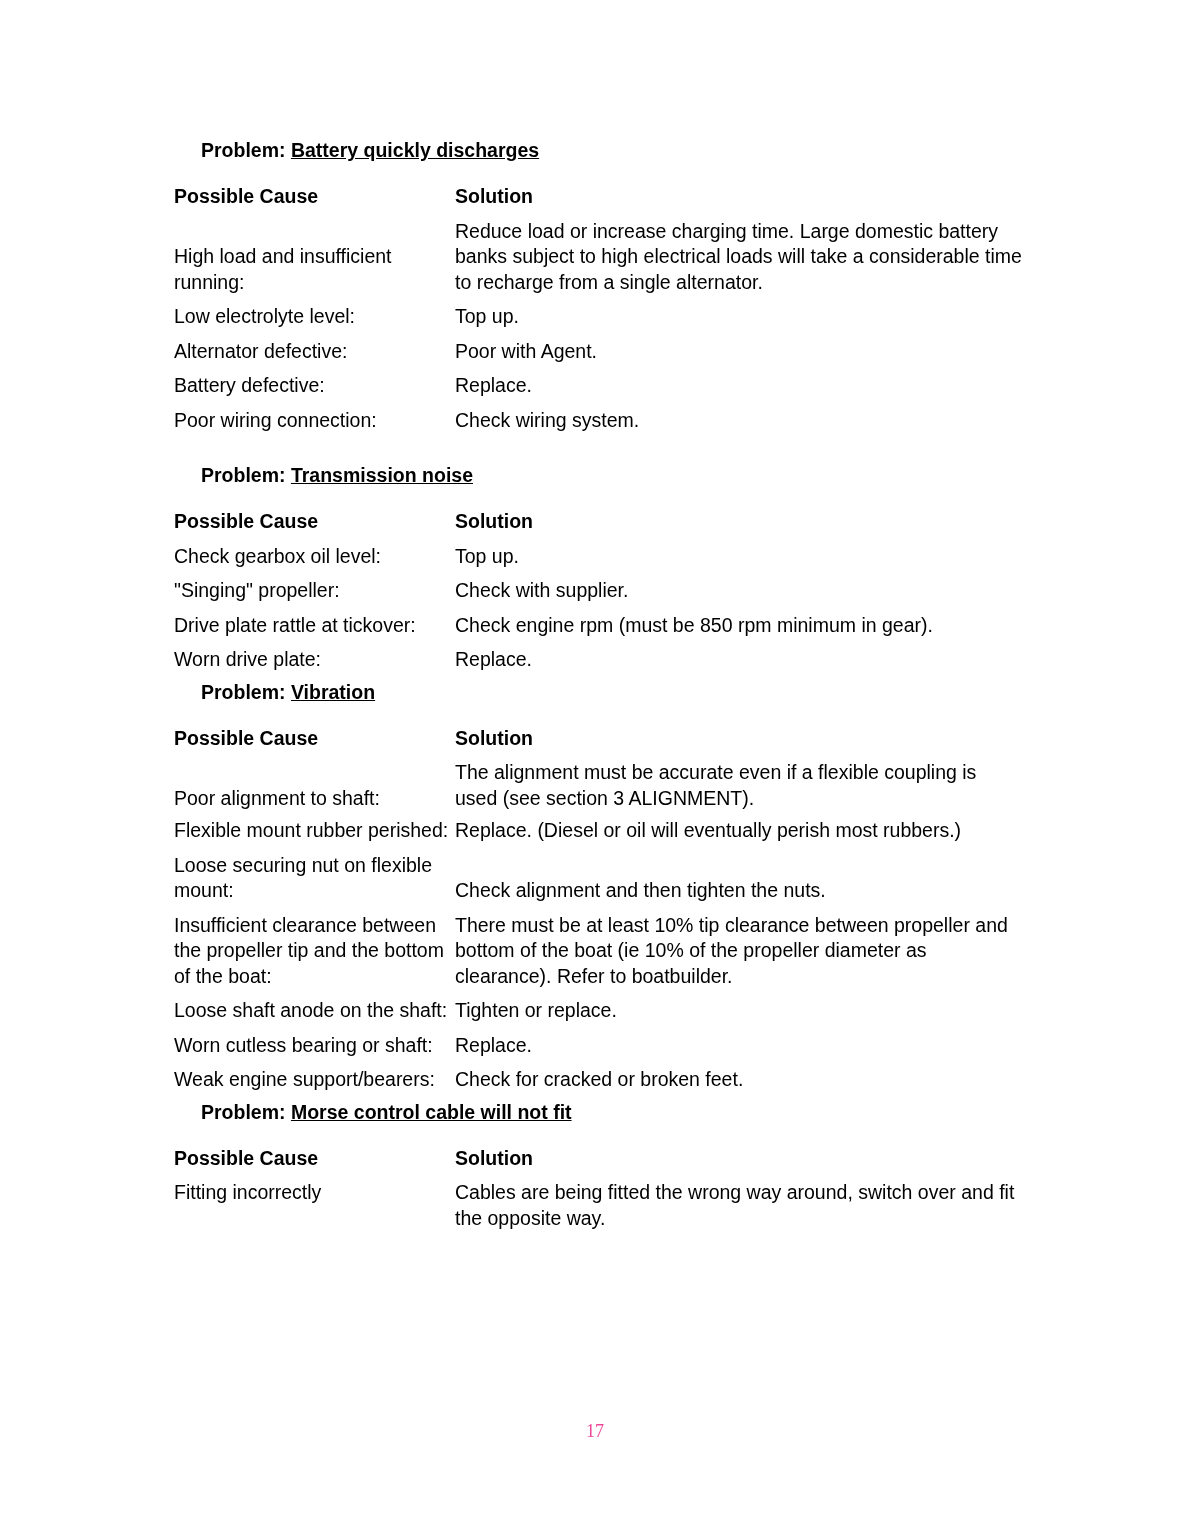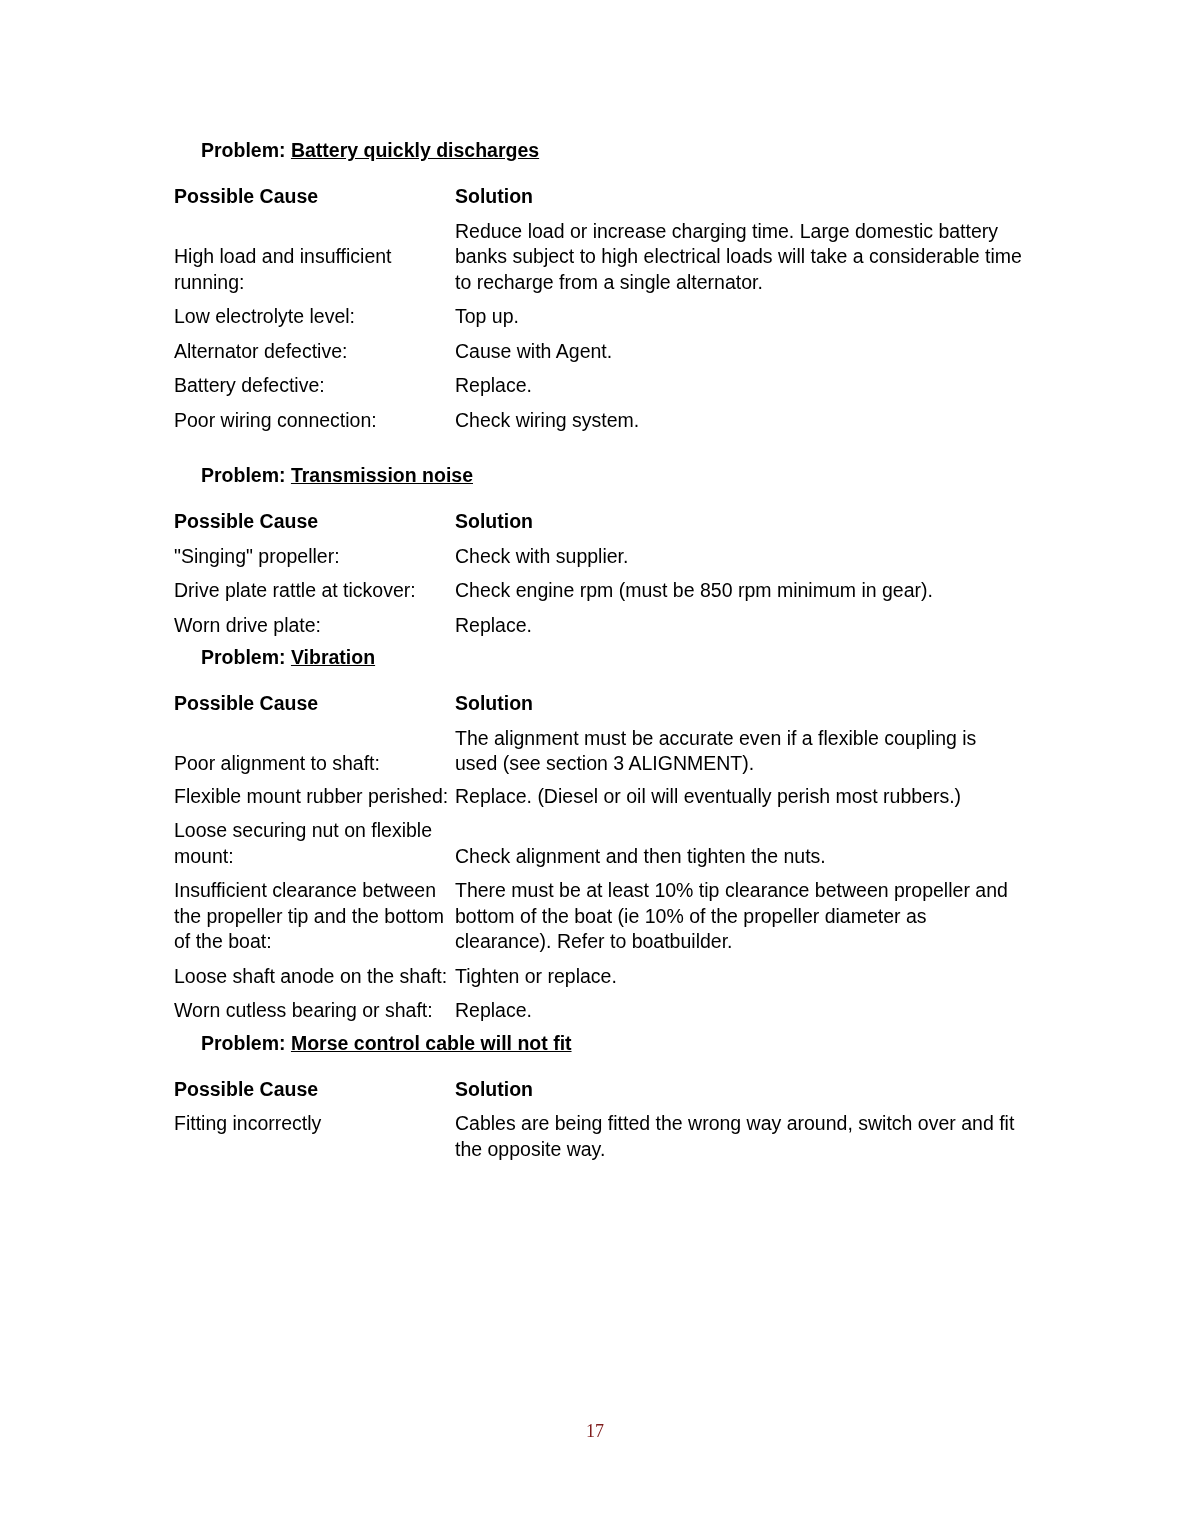--- a/index.html
+++ b/index.html
@@ -86,21 +86,21 @@
   
   .page-number {
     position: absolute;
     left: 0;
     top: 1420px;
     width: 1190px;
     text-align: center;
     font-family: "Liberation Serif", serif;
     font-size: 18px;
     line-height: 22px;
-    color: #7f1d1d;
+    color: #ec4899;
   }
 </style>
 </head>
 <body>
 
 <div class="page">
   <div class="content">
 
     <div class="problem-heading">
       <span class="p-label">Problem:</span>
@@ -136,21 +136,21 @@
             </td>
           <td class="solution">
               <div>Top up.</div>
             </td>
         </tr>
         <tr class="row">
           <td class="cause">
               <div>Alternator defective:</div>
             </td>
           <td class="solution">
-              <div>Cause with Agent.</div>
+              <div>Poor with Agent.</div>
             </td>
         </tr>
         <tr class="row">
           <td class="cause">
               <div>Battery defective:</div>
             </td>
           <td class="solution">
               <div>Replace.</div>
             </td>
         </tr>
@@ -182,20 +182,28 @@
         <tr class="head">
           <td class="cause">
               <div>Possible Cause</div>
             </td>
           <td class="solution">
               <div>Solution</div>
             </td>
         </tr>
         <tr class="row">
           <td class="cause">
+              <div>Check gearbox oil level:</div>
+            </td>
+          <td class="solution">
+              <div>Top up.</div>
+            </td>
+        </tr>
+        <tr class="row">
+          <td class="cause">
               <div>"Singing" propeller:</div>
             </td>
           <td class="solution">
               <div>Check with supplier.</div>
             </td>
         </tr>
         <tr class="row">
           <td class="cause">
               <div>Drive plate rattle at tickover:</div>
             </td>
@@ -277,20 +285,28 @@
             </td>
         </tr>
         <tr class="row">
           <td class="cause">
               <div>Worn cutless bearing or shaft:</div>
             </td>
           <td class="solution">
               <div>Replace.</div>
             </td>
         </tr>
+        <tr class="row">
+          <td class="cause">
+              <div>Weak engine support/bearers:</div>
+            </td>
+          <td class="solution">
+              <div>Check for cracked or broken feet.</div>
+            </td>
+        </tr>
       </tbody>
     </table>
 
     <div class="spacer-xs"></div>
 
     <div class="problem-heading">
       <span class="p-label">Problem:</span>
       <span class="p-name">Morse control cable will not fit</span>
     </div>
     <div class="spacer-md"></div>

